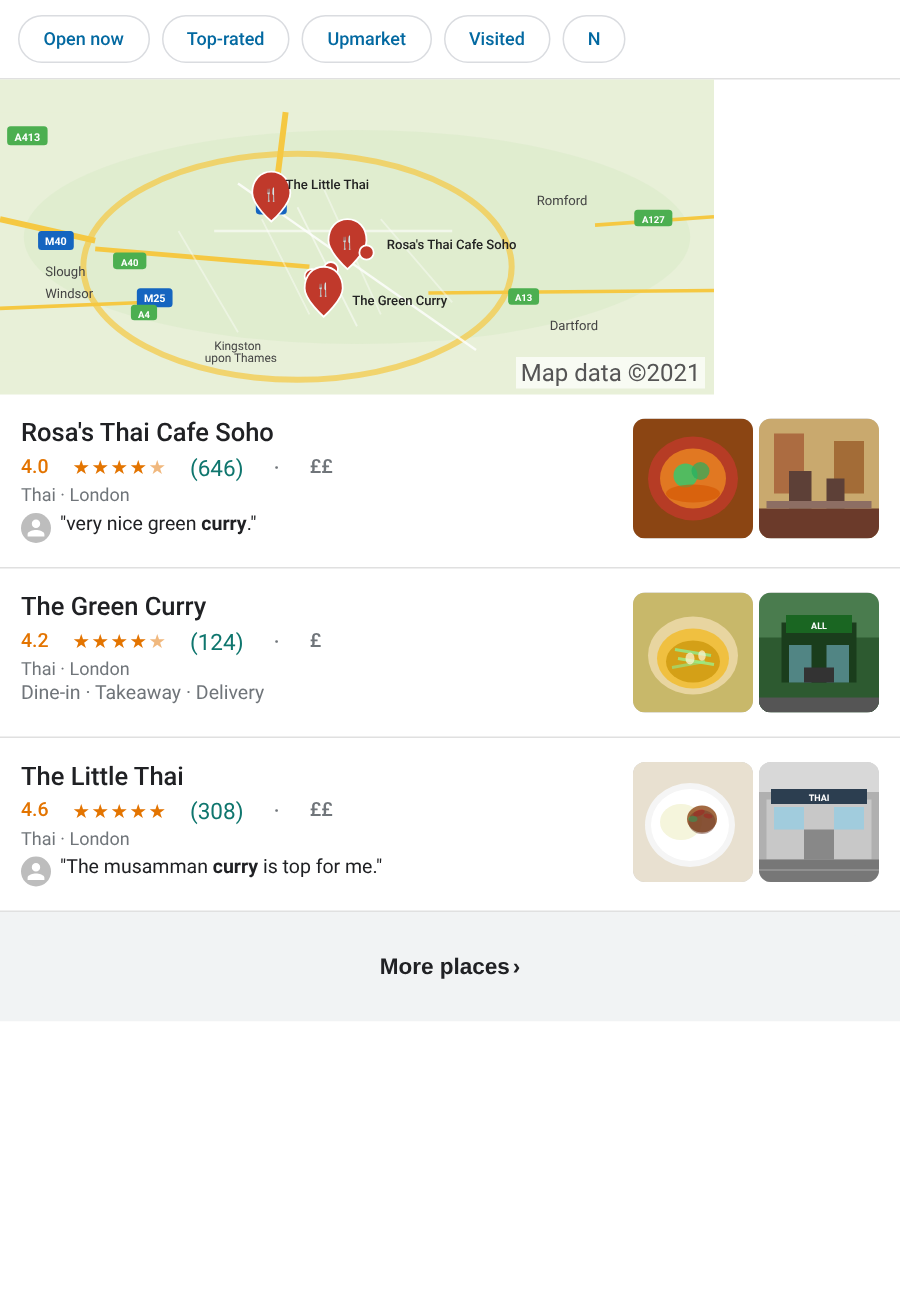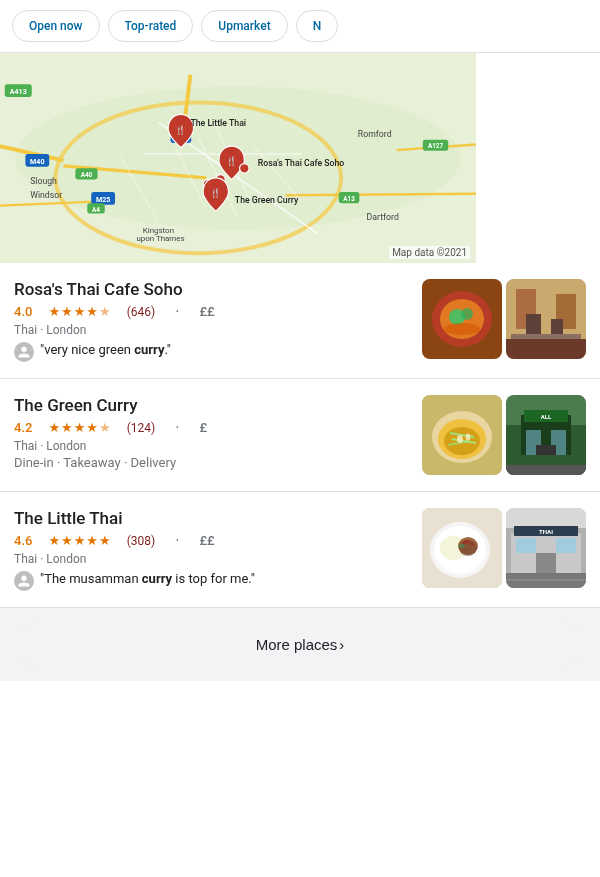--- a/index.html
+++ b/index.html
@@ -44,21 +44,21 @@
       background: #e8f0d8;
     }
     .map-svg {
       width: 100%;
       height: 100%;
     }
     .map-copyright {
       position: absolute;
       bottom: 4px;
       right: 6px;
-      font-size: 10px;
+      font-size: 16px;
       color: #555;
       background: rgba(255,255,255,0.7);
       padding: 1px 3px;
     }
 
     
     .results-list {
       background: #fff;
     }
     .result-item {
@@ -95,22 +95,22 @@
     }
     .star {
       font-size: 13px;
       color: #e37400;
     }
     .star.half {
       color: #e37400;
       opacity: 0.5;
     }
     .review-count {
-      font-size: 12px;
-      color: #7f1d1d;
+      font-size: 15px;
+      color: #0f766e;
     }
     .price {
       font-size: 13px;
       color: #70757a;
       font-weight: 500;
     }
     .category-row {
       font-size: 12px;
       color: #70757a;
       margin-bottom: 2px;
@@ -178,36 +178,37 @@
     .more-places-btn {
       display: flex;
       align-items: center;
       justify-content: center;
       width: 100%;
       padding: 14px;
       background: #f1f3f4;
       border: none;
       border-radius: 24px;
       font-size: 15px;
-      font-weight: 400;
+      font-weight: 700;
       color: #202124;
       cursor: pointer;
       gap: 2px;
     }
 
     
     .dot-sep { margin: 0 4px; color: #70757a; }
   </style>
 </head>
 <body>
 
 <div class="filter-bar">
   <div class="chip">Open now</div>
   <div class="chip">Top-rated</div>
   <div class="chip">Upmarket</div>
+  <div class="chip">Visited</div>
   <div class="chip">N</div>
 </div>
 
 <div class="map-container">
   <svg class="map-svg" viewBox="0 0 600 210" xmlns="http://www.w3.org/2000/svg">
 
     <rect width="600" height="210" fill="#e8f0d8"></rect>
 
     <ellipse cx="300" cy="105" rx="280" ry="90" fill="#d5e8c4" opacity="0.4"></ellipse>
 

